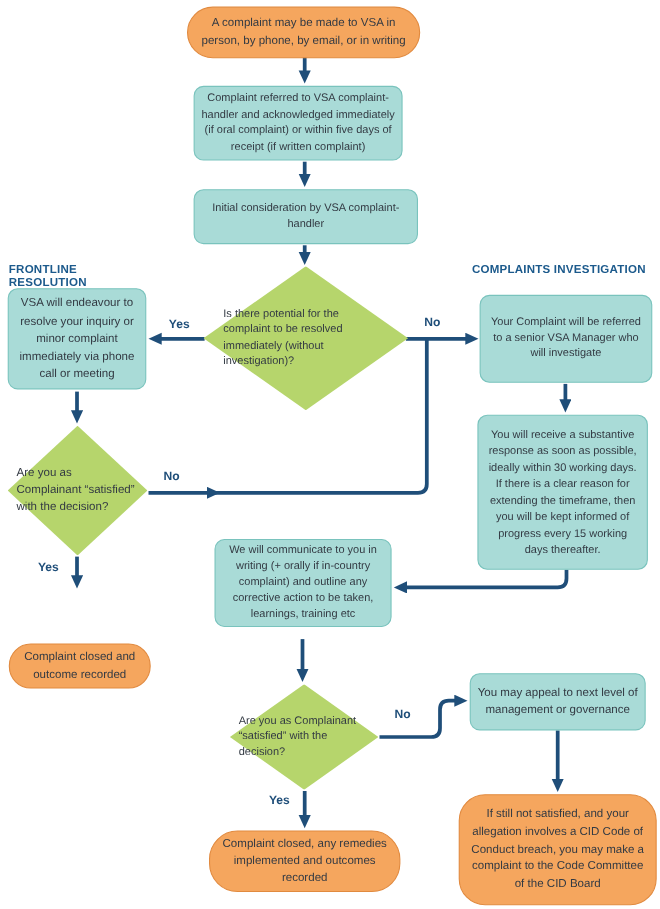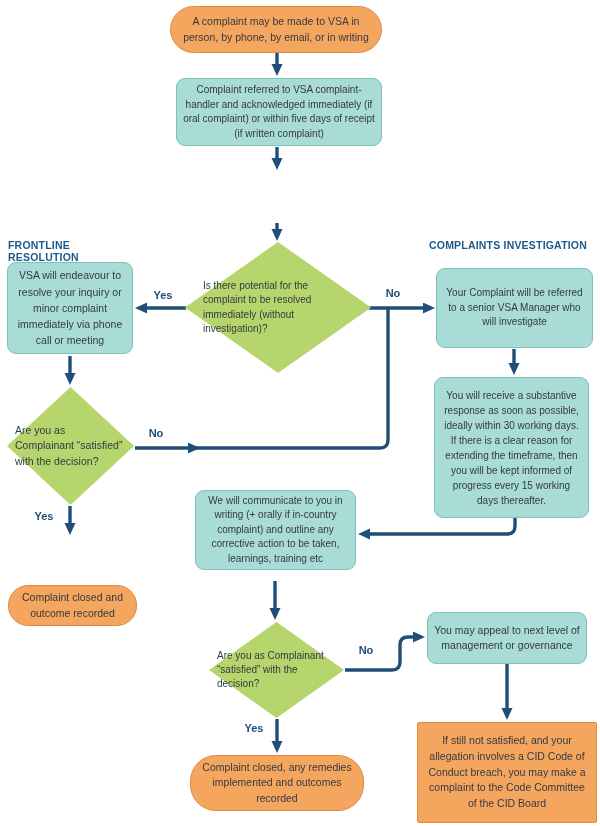--- a/index.html
+++ b/index.html
@@ -42,21 +42,21 @@
   .teal {
     background: var(--teal-fill, #A9DBD7);
     border: 1.5px solid var(--teal-border, #79C3BD);
     border-radius: 9px;
   }
   .orange {
     background: var(--orange-fill, #F5A65E);
     border: 1.5px solid var(--orange-border, #E18A3F);
   }
   .stadium { border-radius: 26px; }
-  .rounded-lg { border-radius: 2px; }
+  .rounded-lg { border-radius: 24px; }
   .diamond {
     position: absolute;
     z-index: 2;
     display: flex;
     align-items: center;
     justify-content: center;
     color: var(--text, #333A43);
   }
   .diamond-bg {
     position: absolute;
@@ -119,22 +119,23 @@
     <path d="M345,670 L392,670 Q400,670 400,662 L400,645 Q400,637 408,637 L414,637" marker-end="url(#ah)"></path>
     <path d="M507,664 L507,709" marker-end="url(#ah)"></path>
   </svg>
 
   <div class="section-heading" style="left:420px;top:239px;width:176px;">COMPLAINTS INVESTIGATION</div>
 
   <div class="section-heading" style="left:8px;top:239px;width:124px;text-align:left;">FRONTLINE RESOLUTION</div>
 
   <div class="node orange stadium fs105" style="left:170px;top:6px;width:212px;height:47px;">A complaint may be made to VSA in person, by phone, by email, or in writing</div>
 
-  <div class="node teal" style="left:176px;top:78px;width:206px;height:68px;">Complaint referred to VSA complaint-handler and acknowledged immediately (if oral complaint) or within five days of receipt (if written complaint)</div>
+  <div class="node teal" style="left:176px;top:78px;width:190px;height:68px;">Complaint referred to VSA complaint-handler and acknowledged immediately (if oral complaint) or within five days of receipt (if written complaint)</div>
 
+  <div class="node teal" style="left:176px;top:172px;width:204px;height:50px;">Initial consideration by VSA complaint-handler</div>
 
   <div class="diamond" style="left:185px;top:242px;width:186px;height:131px;">
     <div class="diamond-bg"></div>
     <div class="diamond-text">Is there potential for the complaint to be resolved immediately (without investigation)?</div>
   </div>
 
   <div class="edge-label" style="left:146px;top:289px;">Yes</div>
   <div class="edge-label" style="left:376px;top:287px;">No</div>
 
   <div class="node teal fs105 lh155" style="left:7px;top:262px;width:126px;height:92px;">VSA will endeavour to resolve your inquiry or minor complaint immediately via phone call or meeting</div>

